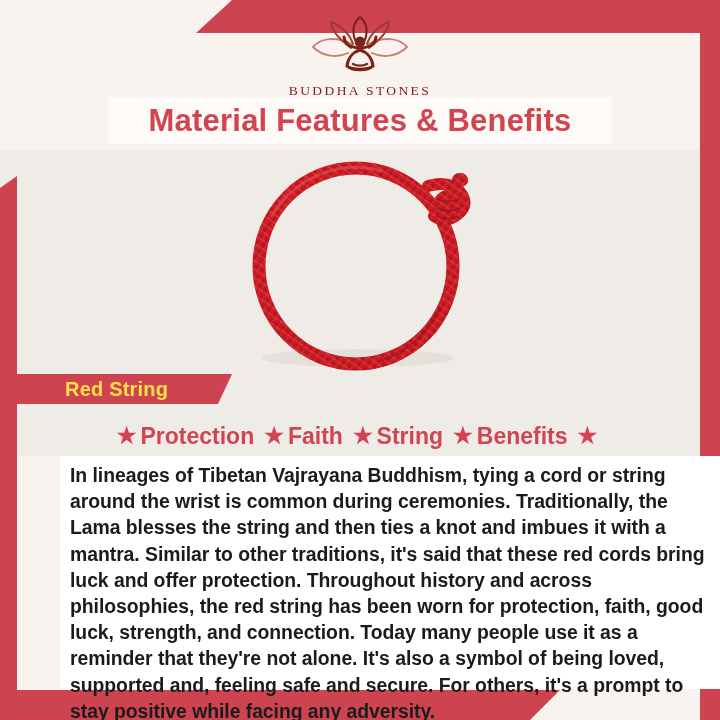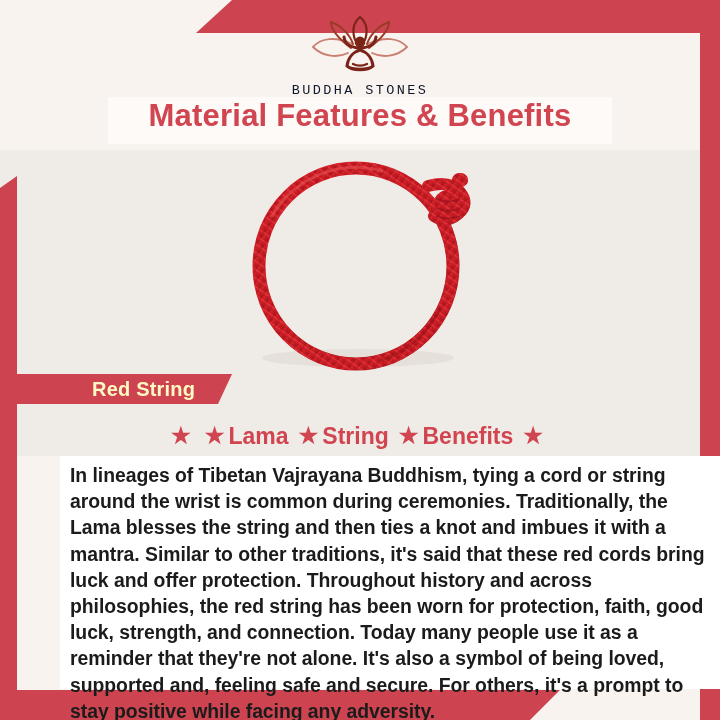--- a/index.html
+++ b/index.html
@@ -79,35 +79,35 @@
     width: 720px;
     text-align: center;
   }
   .logo-mark {
     display: block;
     margin: 0 auto;
   }
   .logo-word {
     display: block;
     margin-top: 3px;
-    font-family: Liberation Mono, monospace;
+    font-family: Liberation Serif, serif;
     font-size: 13.5px;
     letter-spacing: 2.4px;
-    color: #0f172a;
+    color: #7f1d1d;
     text-align: center;
   }
 
   
   .title-banner {
     position: absolute;
     left: 108px; top: 97px;
     width: 504px; height: 47px;
     background: #fdfaf7;
     display: flex;
-    align-items: flex-start;
+    align-items: center;
     justify-content: center;
   }
   .title-text {
     font-family: "Liberation Sans Narrow", "Liberation Sans", sans-serif;
     font-weight: bold;
     font-size: 32px;
     color: #d04550;
     letter-spacing: 0.2px;
     transform: scaleX(0.97);
     white-space: nowrap;
@@ -124,25 +124,25 @@
   .label-banner {
     position: absolute;
     left: 10px; top: 374px;
     width: 222px; height: 30px;
     background: #cd4450;
     clip-path: polygon(0 0, 100% 0, calc(100% - 14px) 100%, 0 100%);
     display: flex;
     align-items: center;
   }
   .label-text {
-    margin-left: 82px;
+    margin-left: 55px;
     font-family: "Liberation Sans Narrow", "Liberation Sans", sans-serif;
     font-weight: bold;
     font-size: 20px;
-    color: #fef9c3;
+    color: #fde047;
     letter-spacing: 0.2px;
     white-space: nowrap;
   }
 
   
   .benefits {
     position: absolute;
     left: 17px; top: 420px;
     width: 684px; height: 32px;
     display: flex;
@@ -274,24 +274,25 @@
     </g>
   </svg>
 
   <div class="label-banner">
     <span class="label-text">Red String</span>
   </div>
 
   <div class="benefits">
     <span class="benefit">
       <span class="star">★</span>
-    </span>
-    <span class="benefit">
-      <span class="star">★</span>
-      <span>Lama</span>
+      <span>Protection</span>
+    </span>
+    <span class="benefit">
+      <span class="star">★</span>
+      <span>Faith</span>
     </span>
     <span class="benefit">
       <span class="star">★</span>
       <span>String</span>
     </span>
     <span class="benefit">
       <span class="star">★</span>
       <span>Benefits</span>
     </span>
     <span class="benefit">

